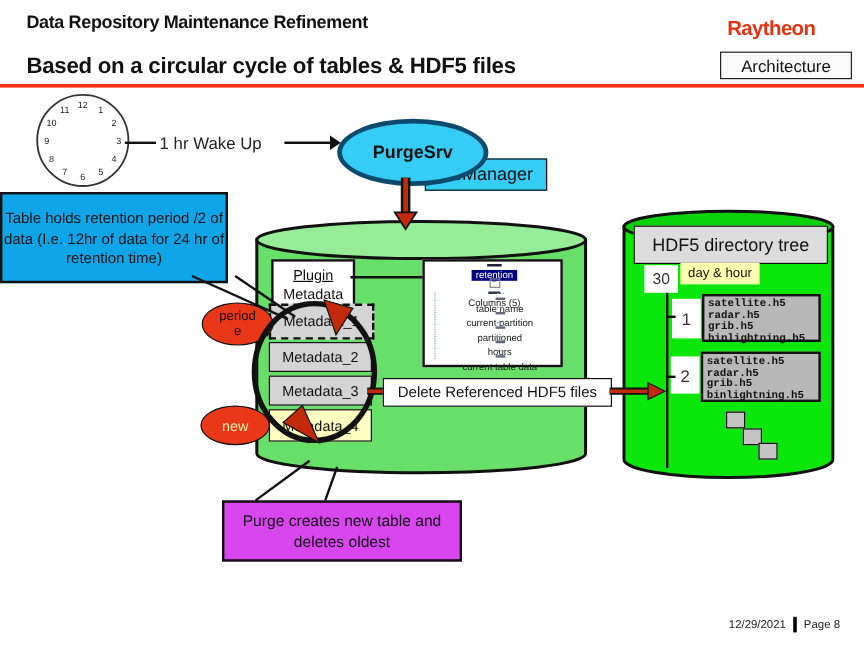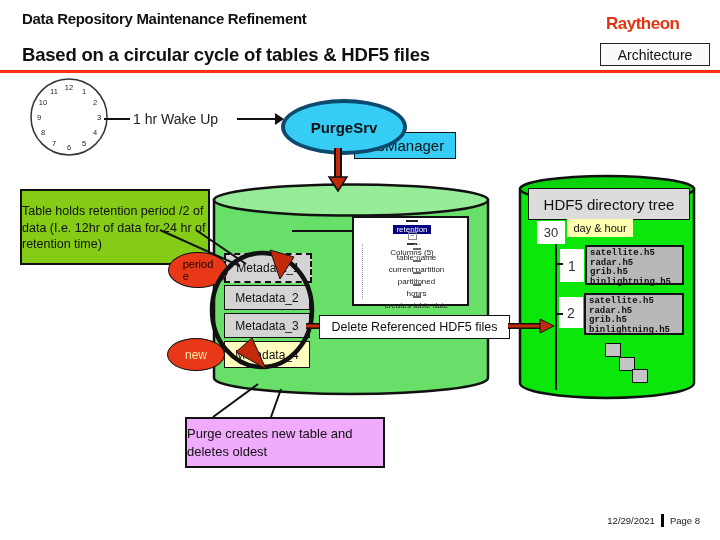--- a/index.html
+++ b/index.html
@@ -1,45 +1,45 @@
 <!DOCTYPE html>
 <html><head>
 <meta charset="utf-8">
 <style>
   html,body{margin:0;padding:0;background:#fff;}
   .slide{position:relative;width:720px;height:540px;background:#ffffff;overflow:hidden;
          font-family:"Liberation Sans",sans-serif;color:#111;}
   .abs{position:absolute;}
-  .ctr{display:flex;align-items:center;justify-content:center;}
+  .ctr{display:flex;align-items:center;justify-content:center;text-align:center;}
   .title{left:22px;top:10px;font-size:15px;font-weight:bold;letter-spacing:-0.3px;}
   .subtitle{left:22px;top:44px;font-size:18.5px;font-weight:bold;letter-spacing:-0.2px;}
   .logo{left:606px;top:14px;width:100px;font-size:17px;font-weight:800;color:#E23412;letter-spacing:-0.5px;}
   .archbox{left:600px;top:43px;width:108px;height:21px;border:1.4px solid #222;background:#fafafa;
            font-size:14px;}
   .divider{left:0;top:70px;width:720px;height:3px;background:#FF3013;}
   .wake{left:133px;top:111px;font-size:14px;color:#222;}
   .purgesrv{left:281px;top:99px;width:118px;height:48px;background:#35CCF5;border:4px solid #0c4a6e;
             border-radius:50%;font-size:15px;font-weight:bold;z-index:4;}
   .dbmgr{left:354px;top:132px;width:100px;height:25px;background:#35CCF5;border:1.5px solid #111;
          font-size:15px;z-index:2;}
-  .note{left:20px;top:160px;width:186px;height:70px;border:2px solid #111;background:#84cc16;
-        font-size:12.5px;line-height:16.5px;padding-top:2px;z-index:2;margin-top:29px;}
+  .note{left:0;top:160px;width:186px;height:70px;border:2px solid #111;background:#0ea5e9;
+        font-size:12.5px;line-height:16.5px;padding-top:2px;z-index:2;}
   .pluginbox{left:226px;top:216px;width:66px;height:37px;border:2px solid #111;background:#fff;
              font-size:12px;line-height:16px;z-index:2;flex-direction:column;}
   .meta{left:224px;width:84px;background:#D4D4D4;border:1.5px solid #111;font-size:12px;z-index:2;}
   .m1{top:253px;height:26px;border:2px dashed #111;}
   .m2{top:285px;height:23px;}
   .m3{top:313px;height:23px;}
   .m4{top:341px;height:25px;background:#FFFCC0;}
   .rell{background:#E83818;border:1.6px solid #111;border-radius:50%;z-index:4;font-size:11px;line-height:12px;}
   .delete{left:168px;top:252px;width:58px;height:34px;color:#1a0400;white-space:pre-line;}
   .new{left:167px;top:338px;width:56px;height:31px;color:#FFEBA8;font-size:12px;}
   .delact{left:319px;top:315px;width:189px;height:22px;border:1.5px solid #111;background:#fff;
           font-size:12.5px;z-index:2;}
-  .purgenote{left:185px;top:417px;width:196px;height:47px;border:2px solid #111;background:#f0abfc;
+  .purgenote{left:185px;top:417px;width:196px;height:47px;border:2px solid #111;background:#d946ef;
              font-size:13px;line-height:18px;z-index:2;}
   .rtv{left:352px;top:216px;width:117px;height:90px;border:2px solid #111;background:#fff;z-index:2;
        font-size:8px;color:#222;padding:2px 0 0 3px;box-sizing:border-box;}
   .tv-row{height:12px;display:flex;align-items:center;gap:3px;flex-direction:column;}
   .tv-hl{background:#000080;color:#fff;padding:0 3px;font-size:8px;}
   .ic-tab{width:10px;height:8px;background:#8FAEDE;border:1px solid #223;display:inline-block;}
   .ic-col{width:8px;height:9px;background:#A5BCEC;border:1px solid #334;display:inline-block;}
   .ic-fld{width:6px;height:8px;background:#EAF1FF;border:1px solid #667;display:inline-block;}
   .ic-exp{width:7px;height:7px;border:1px solid #889;font-size:7px;line-height:6px;text-align:center;
           display:inline-block;color:#445;}
@@ -103,20 +103,24 @@
   <div class="abs ctr archbox">Architecture</div>
   <div class="abs divider"></div>
 
   <div class="abs wake">1 hr Wake Up</div>
 
   <div class="abs ctr dbmgr">DbManager</div>
   <div class="abs ctr purgesrv">PurgeSrv</div>
 
   <div class="abs ctr note">Table holds retention period /2 of data (I.e. 12hr of data for 24 hr of retention time)</div>
 
+  <div class="abs ctr pluginbox">
+    <span style="text-decoration:underline">Plugin</span>
+    <span>Metadata</span>
+  </div>
 
   <div class="abs ctr meta m1">Metadata_1</div>
   <div class="abs ctr meta m2">Metadata_2</div>
   <div class="abs ctr meta m3">Metadata_3</div>
   <div class="abs ctr meta m4">Metadata_4</div>
 
   <div class="abs ctr rell delete">period
 e</div>
   <div class="abs ctr rell new">new</div>
 
@@ -151,21 +155,21 @@
       <span>partitioned</span>
     </div>
     <div class="tv-row" style="padding-left:9px">
       <span class="stub"></span>
       <span class="ic-fld"></span>
       <span>hours</span>
     </div>
     <div class="tv-row" style="padding-left:9px">
       <span class="stub"></span>
       <span class="ic-fld"></span>
-      <span>creates table date</span>
+      <span>current table data</span>
     </div>
   </div>
 
   <div class="abs ctr hdftitle">HDF5 directory tree</div>
   <div class="abs ctr n30">30</div>
   <div class="abs ctr dayhour">day &amp; hour</div>
   <div class="abs ctr nodebox n1">1</div>
   <div class="abs files f1">
     <div>satellite.h5</div>
     <div>radar.h5</div>

